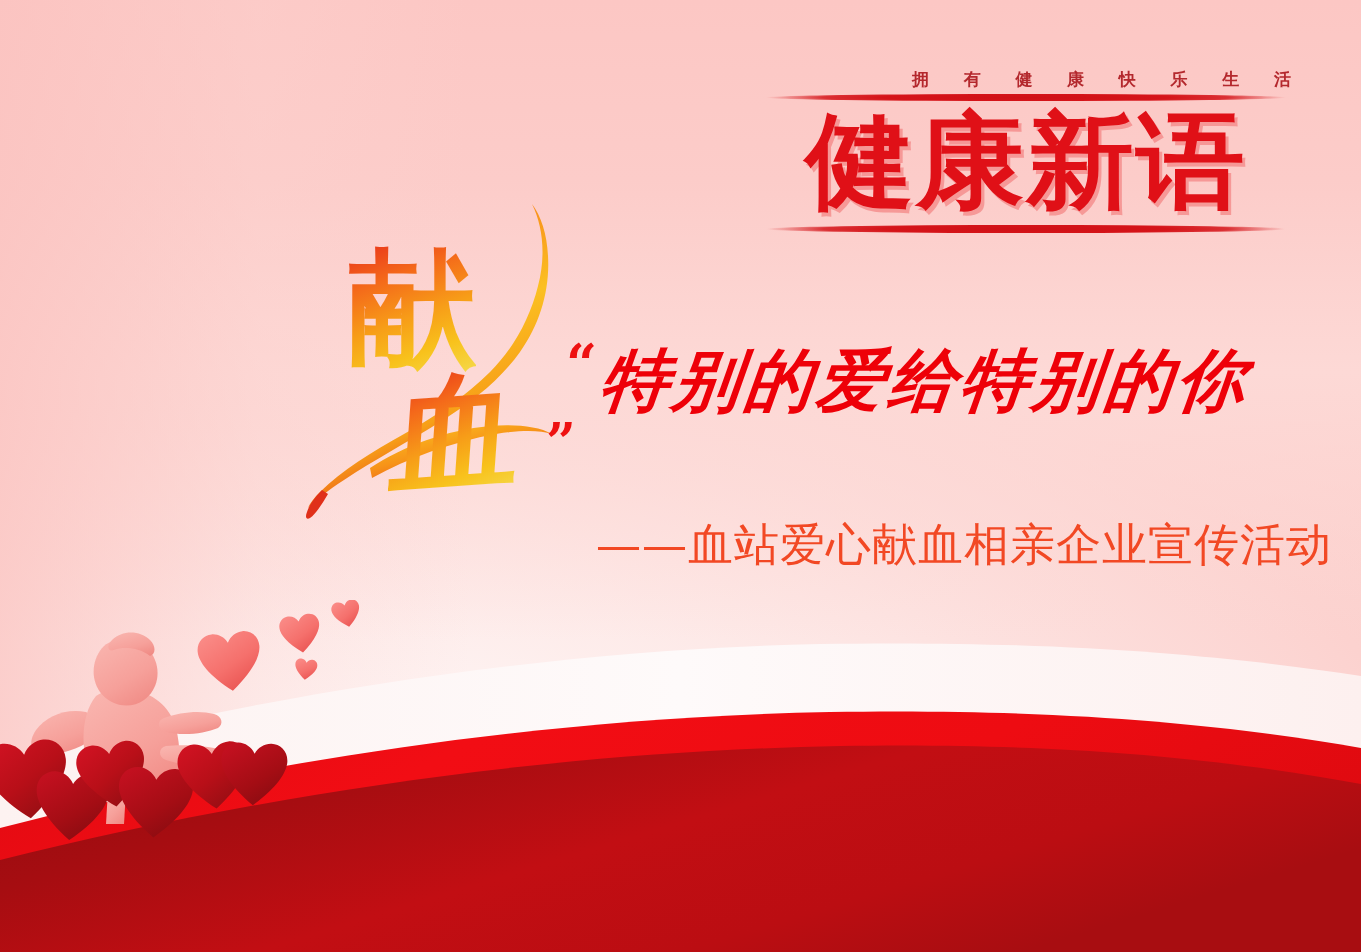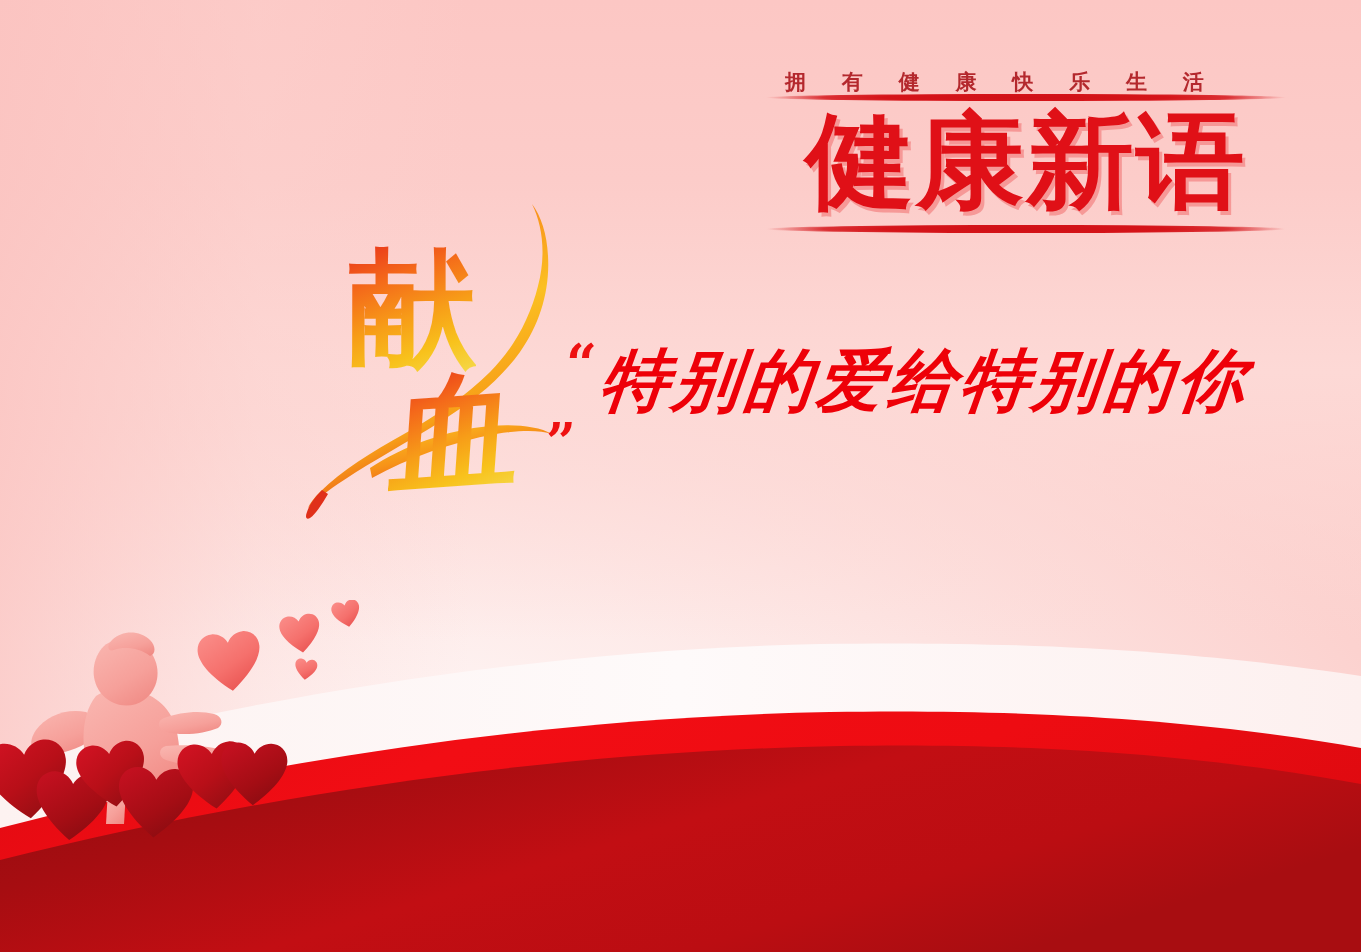--- a/index.html
+++ b/index.html
@@ -37,25 +37,25 @@
   
   .masthead {
     position: absolute;
     left: 762px;
     top: 60px;
     width: 528px;
     height: 182px;
   }
   .masthead-tagline {
     position: absolute;
-    left: 8px; top: 8px;
+    left: 16px; top: 8px;
     width: 100%;
-    text-align: left;
+    text-align: right;
     font-family: "Liberation Sans", "DejaVu Sans", sans-serif;
-    font-size: 21px;
+    font-size: 17px;
     font-weight: 700;
     color: #b4282d;
     letter-spacing: 15px;
     text-indent: 15px;
     white-space: nowrap;
   }
   .rule {
     position: absolute;
     left: 4px;
     width: 520px;
@@ -246,20 +246,21 @@
       <div class="calli-char calli-char-2">血</div>
     </div>
   </div>
 
   <div class="headline">
     <span class="quote-open">“</span>
     <span class="headline-text">特别的爱给特别的你</span>
   </div>
   <div class="quote-close">”</div>
 
+  <div class="subtitle">——血站爱心献血相亲企业宣传活动</div>
 
   <div class="waves">
     <svg viewBox="0 0 1361 360" preserveAspectRatio="none" xmlns="http://www.w3.org/2000/svg" aria-hidden="true">
       <defs>
         <linearGradient id="whiteWave" x1="0" y1="0" x2="1" y2="0">
           <stop offset="0%" stop-color="#fdf2f1"></stop>
           <stop offset="50%" stop-color="#fefafa"></stop>
           <stop offset="100%" stop-color="#fdf0ef"></stop>
         </linearGradient>
         <linearGradient id="brightRedWave" x1="0" y1="0" x2="1" y2="0.3">

